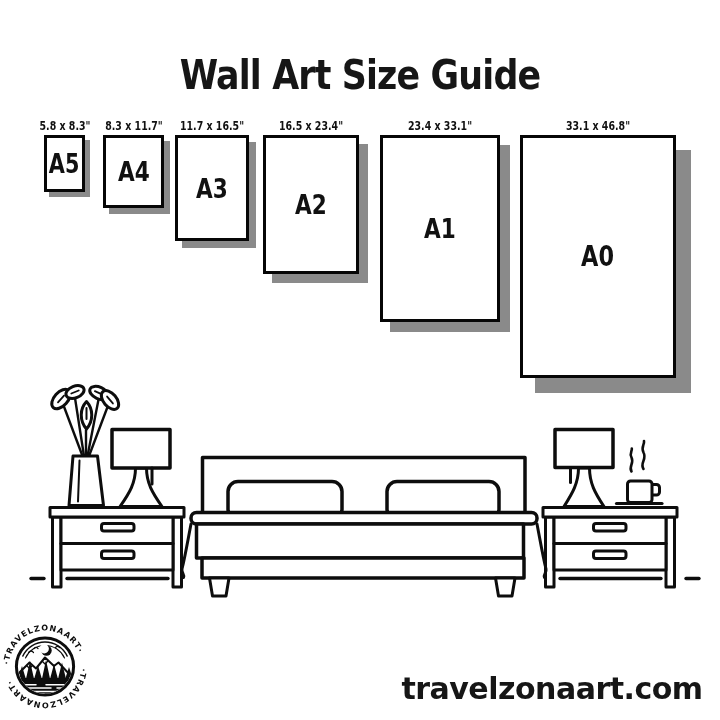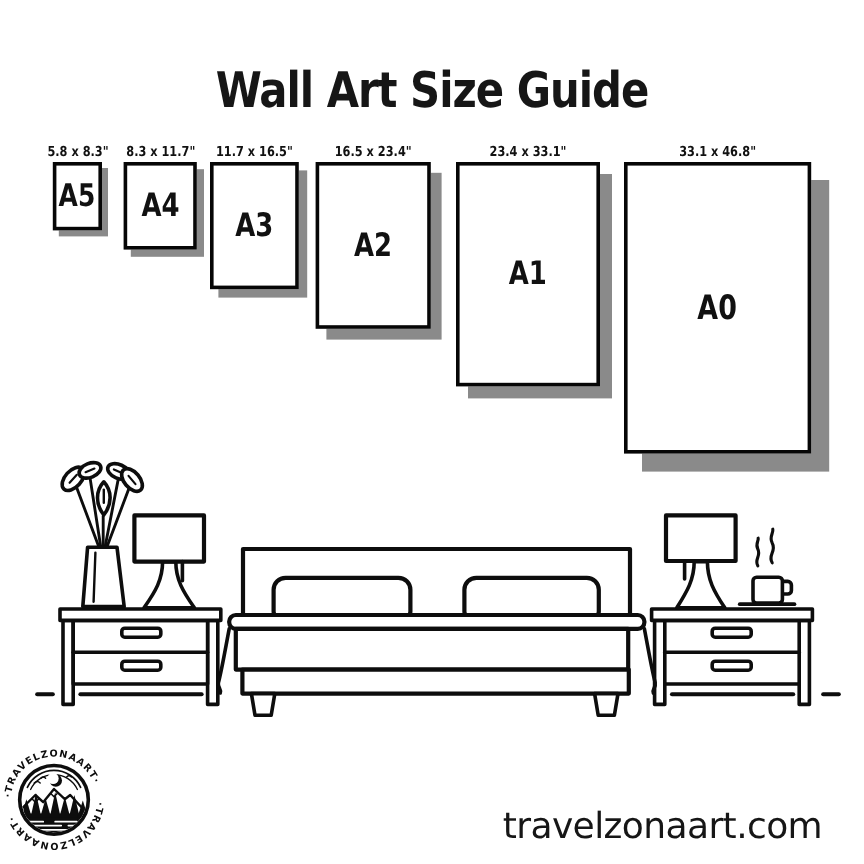--- a/index.html
+++ b/index.html
@@ -26,21 +26,21 @@
   }
   .letter{font-weight:bold;color:#111;transform:scaleX(.8);display:block;}
   .g-a5{left:44px}  .g-a5 .paper-box{width:41px;height:57px;box-shadow:5px 5px 0 #8a8a8a}  .g-a5 .letter{font-size:26px}
   .g-a4{left:103px} .g-a4 .paper-box{width:61px;height:73px;box-shadow:6px 6px 0 #8a8a8a}  .g-a4 .letter{font-size:27px}
   .g-a3{left:175px} .g-a3 .paper-box{width:74px;height:106px;box-shadow:7px 7px 0 #8a8a8a} .g-a3 .letter{font-size:27px}
   .g-a2{left:263px} .g-a2 .paper-box{width:96px;height:139px;box-shadow:9px 9px 0 #8a8a8a} .g-a2 .letter{font-size:27px}
   .g-a1{left:380px} .g-a1 .paper-box{width:120px;height:187px;box-shadow:10px 10px 0 #8a8a8a}.g-a1 .letter{font-size:27px}
   .g-a0{left:520px} .g-a0 .paper-box{width:156px;height:243px;box-shadow:15px 15px 0 #8a8a8a}.g-a0 .letter{font-size:28px}
   .website{
     position:absolute;left:392px;top:671px;width:320px;text-align:center;
-    font-size:30px;font-weight:normal;color:#161616;letter-spacing:-0.5px;white-space:nowrap;
+    font-size:30px;font-weight:bold;color:#161616;letter-spacing:-0.5px;white-space:nowrap;
   }
   svg.scene{position:absolute;left:0;top:0;}
   .ink-line{stroke:#0d0d0d;fill:none;stroke-linecap:round;stroke-linejoin:round;}
   .ink-fill{stroke:#0d0d0d;fill:#ffffff;stroke-linejoin:round;}
   .solid{fill:#0d0d0d;stroke:none;}
 </style>
 </head>
 <body>
 
 <h1 class="title">Wall Art Size Guide</h1>

